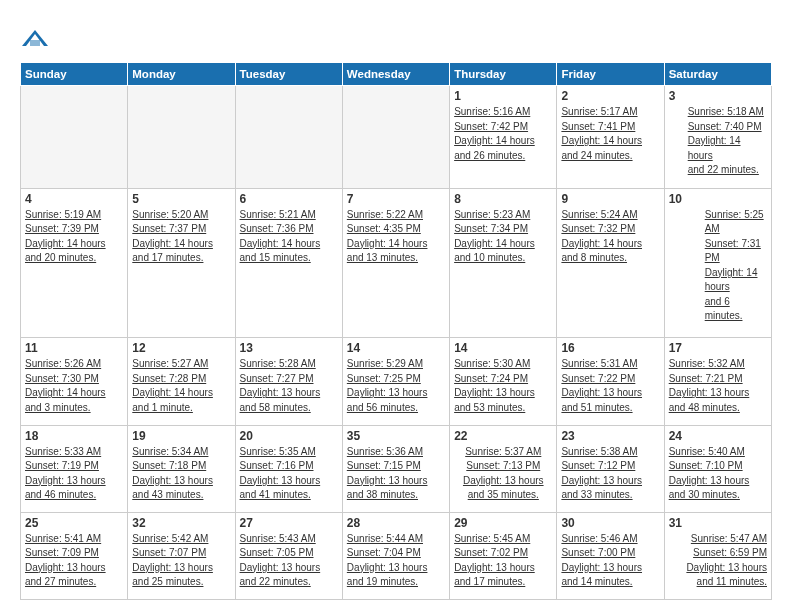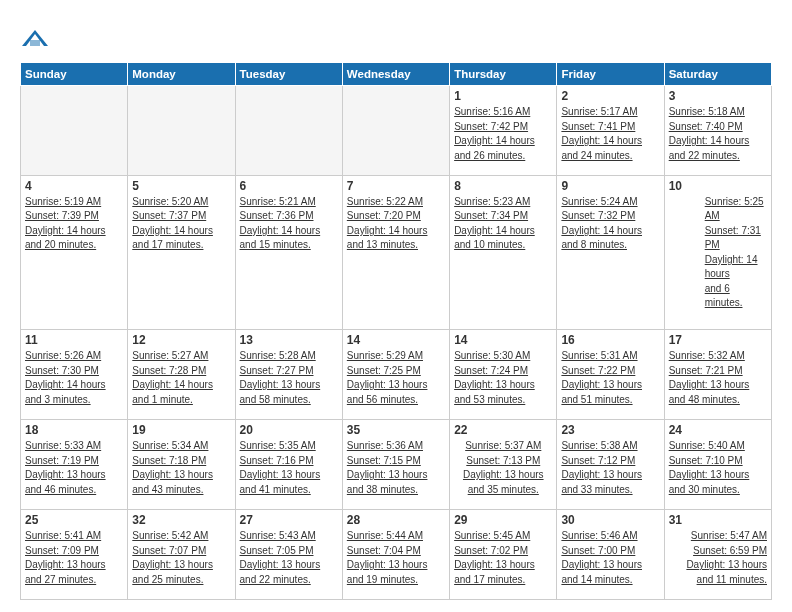--- a/index.html
+++ b/index.html
@@ -157,21 +157,21 @@
           </td>
           <td>
             <span class="day-num">2</span>
             <div class="day-info" style="white-space: pre-line;">Sunrise: 5:17 AM
 Sunset: 7:41 PM
 Daylight: 14 hours
 and 24 minutes.</div>
           </td>
           <td>
             <span class="day-num">3</span>
-            <div class="day-info" style="white-space: pre-line;">Sunrise: 5:18 AM
+            <div class="day-info" style="white-space: pre-line; margin-left: 19px;">Sunrise: 5:18 AM
 Sunset: 7:40 PM
 Daylight: 14 hours
 and 22 minutes.</div>
           </td>
         </tr>
         <tr>
           <td>
             <span class="day-num">4</span>
             <div class="day-info" style="white-space: pre-line;">Sunrise: 5:19 AM
 Sunset: 7:39 PM
@@ -188,21 +188,21 @@
           <td>
             <span class="day-num">6</span>
             <div class="day-info" style="white-space: pre-line;">Sunrise: 5:21 AM
 Sunset: 7:36 PM
 Daylight: 14 hours
 and 15 minutes.</div>
           </td>
           <td>
             <span class="day-num">7</span>
             <div class="day-info" style="white-space: pre-line;">Sunrise: 5:22 AM
-Sunset: 7:20 PM
+Sunset: 4:35 PM
 Daylight: 14 hours
 and 13 minutes.</div>
           </td>
           <td>
             <span class="day-num">8</span>
             <div class="day-info" style="white-space: pre-line;">Sunrise: 5:23 AM
 Sunset: 7:34 PM
 Daylight: 14 hours
 and 10 minutes.</div>
           </td>

